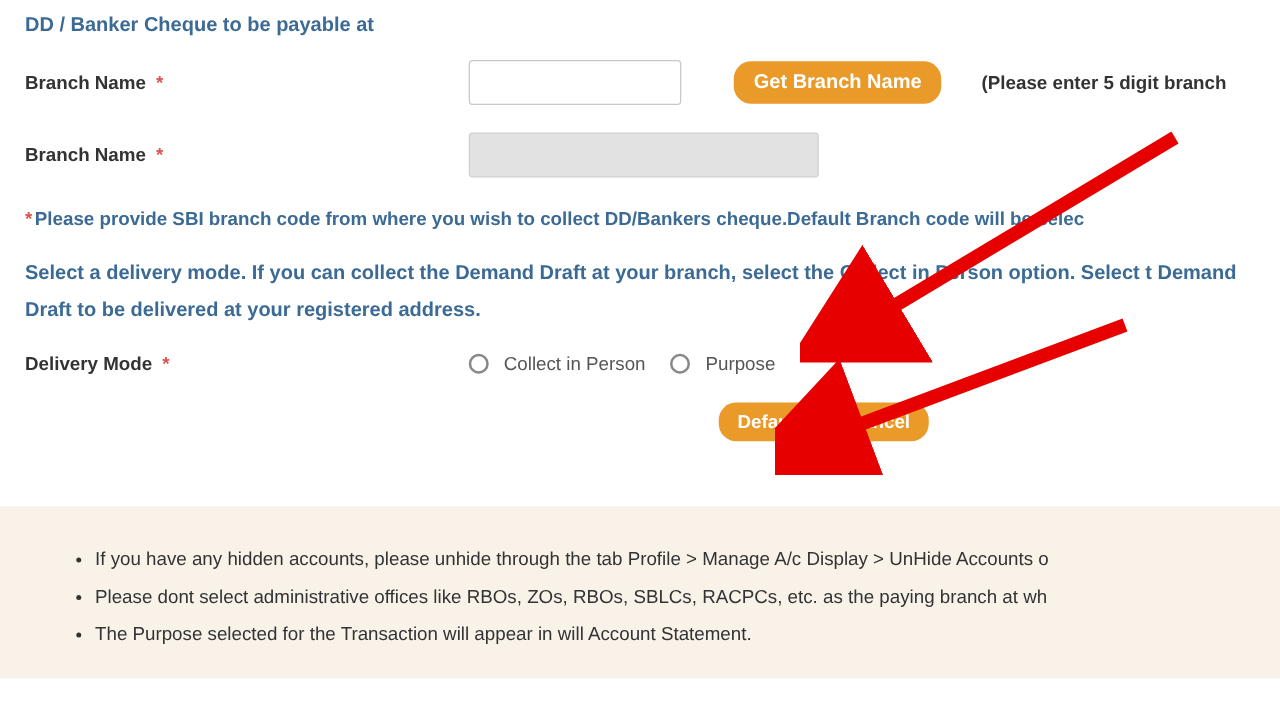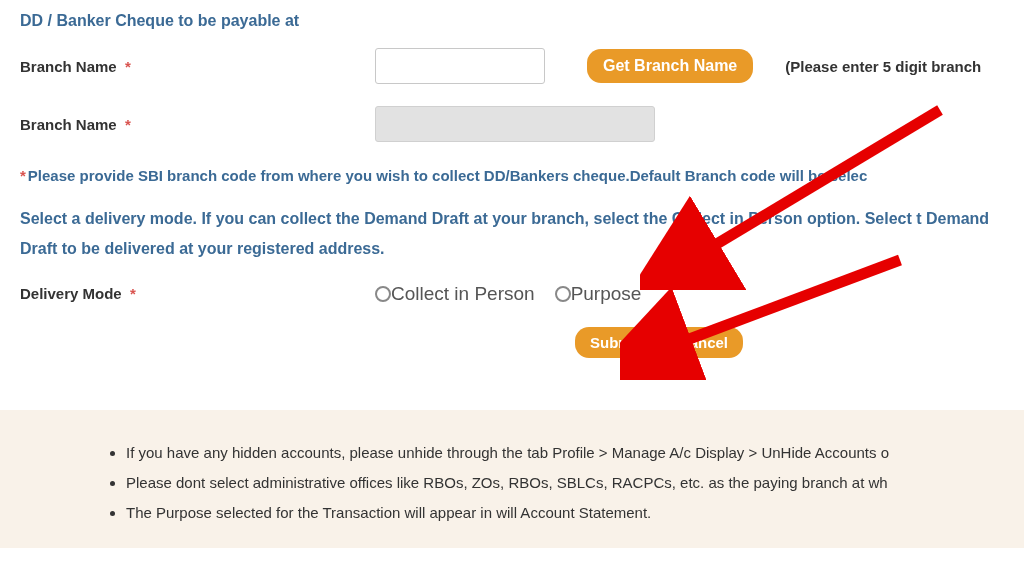--- a/index.html
+++ b/index.html
@@ -92,40 +92,40 @@
       margin-bottom: 18px;
     }
     .radio-group {
       display: flex;
       gap: 20px;
       align-items: center;
     }
     .radio-option {
       display: flex;
       align-items: center;
-      gap: 0;
+      gap: 12px;
       color: #555;
-      font-size: 19px;
+      font-size: 15px;
     }
     .radio-circle {
       width: 16px;
       height: 16px;
       border: 2px solid #888;
       border-radius: 50%;
       display: inline-block;
     }
     .action-row {
       display: flex;
       gap: 8px;
       margin-left: 555px;
       margin-bottom: 30px;
     }
     .notes-section {
       background: #f9f2e9;
-      padding: 28px 60px 20px 86px;
+      padding: 28px 60px 20px 36px;
       margin-top: 10px;
     }
     .notes-section ul {
       list-style: disc;
       padding-left: 40px;
     }
     .notes-section li {
       color: #333;
       font-size: 15px;
       line-height: 2.0;
@@ -178,21 +178,21 @@
         <span>Collect in Person</span>
       </label>
       <label class="radio-option">
         <span class="radio-circle"></span>
         <span>Purpose</span>
       </label>
     </div>
   </div>
 
   <div class="action-row">
-    <button class="btn btn-small">Submit</button>
+    <button class="btn btn-small">Default</button>
     <button class="btn btn-small">Cancel</button>
   </div>
 </div>
 
 <div class="notes-section">
   <ul>
     <li>If you have any hidden accounts, please unhide through the tab Profile &gt; Manage A/c Display &gt; UnHide Accounts o</li>
     <li>Please dont select administrative offices like RBOs, ZOs, RBOs, SBLCs, RACPCs, etc. as the paying branch at wh</li>
     <li>The Purpose selected for the Transaction will appear in will Account Statement.</li>
   </ul>

